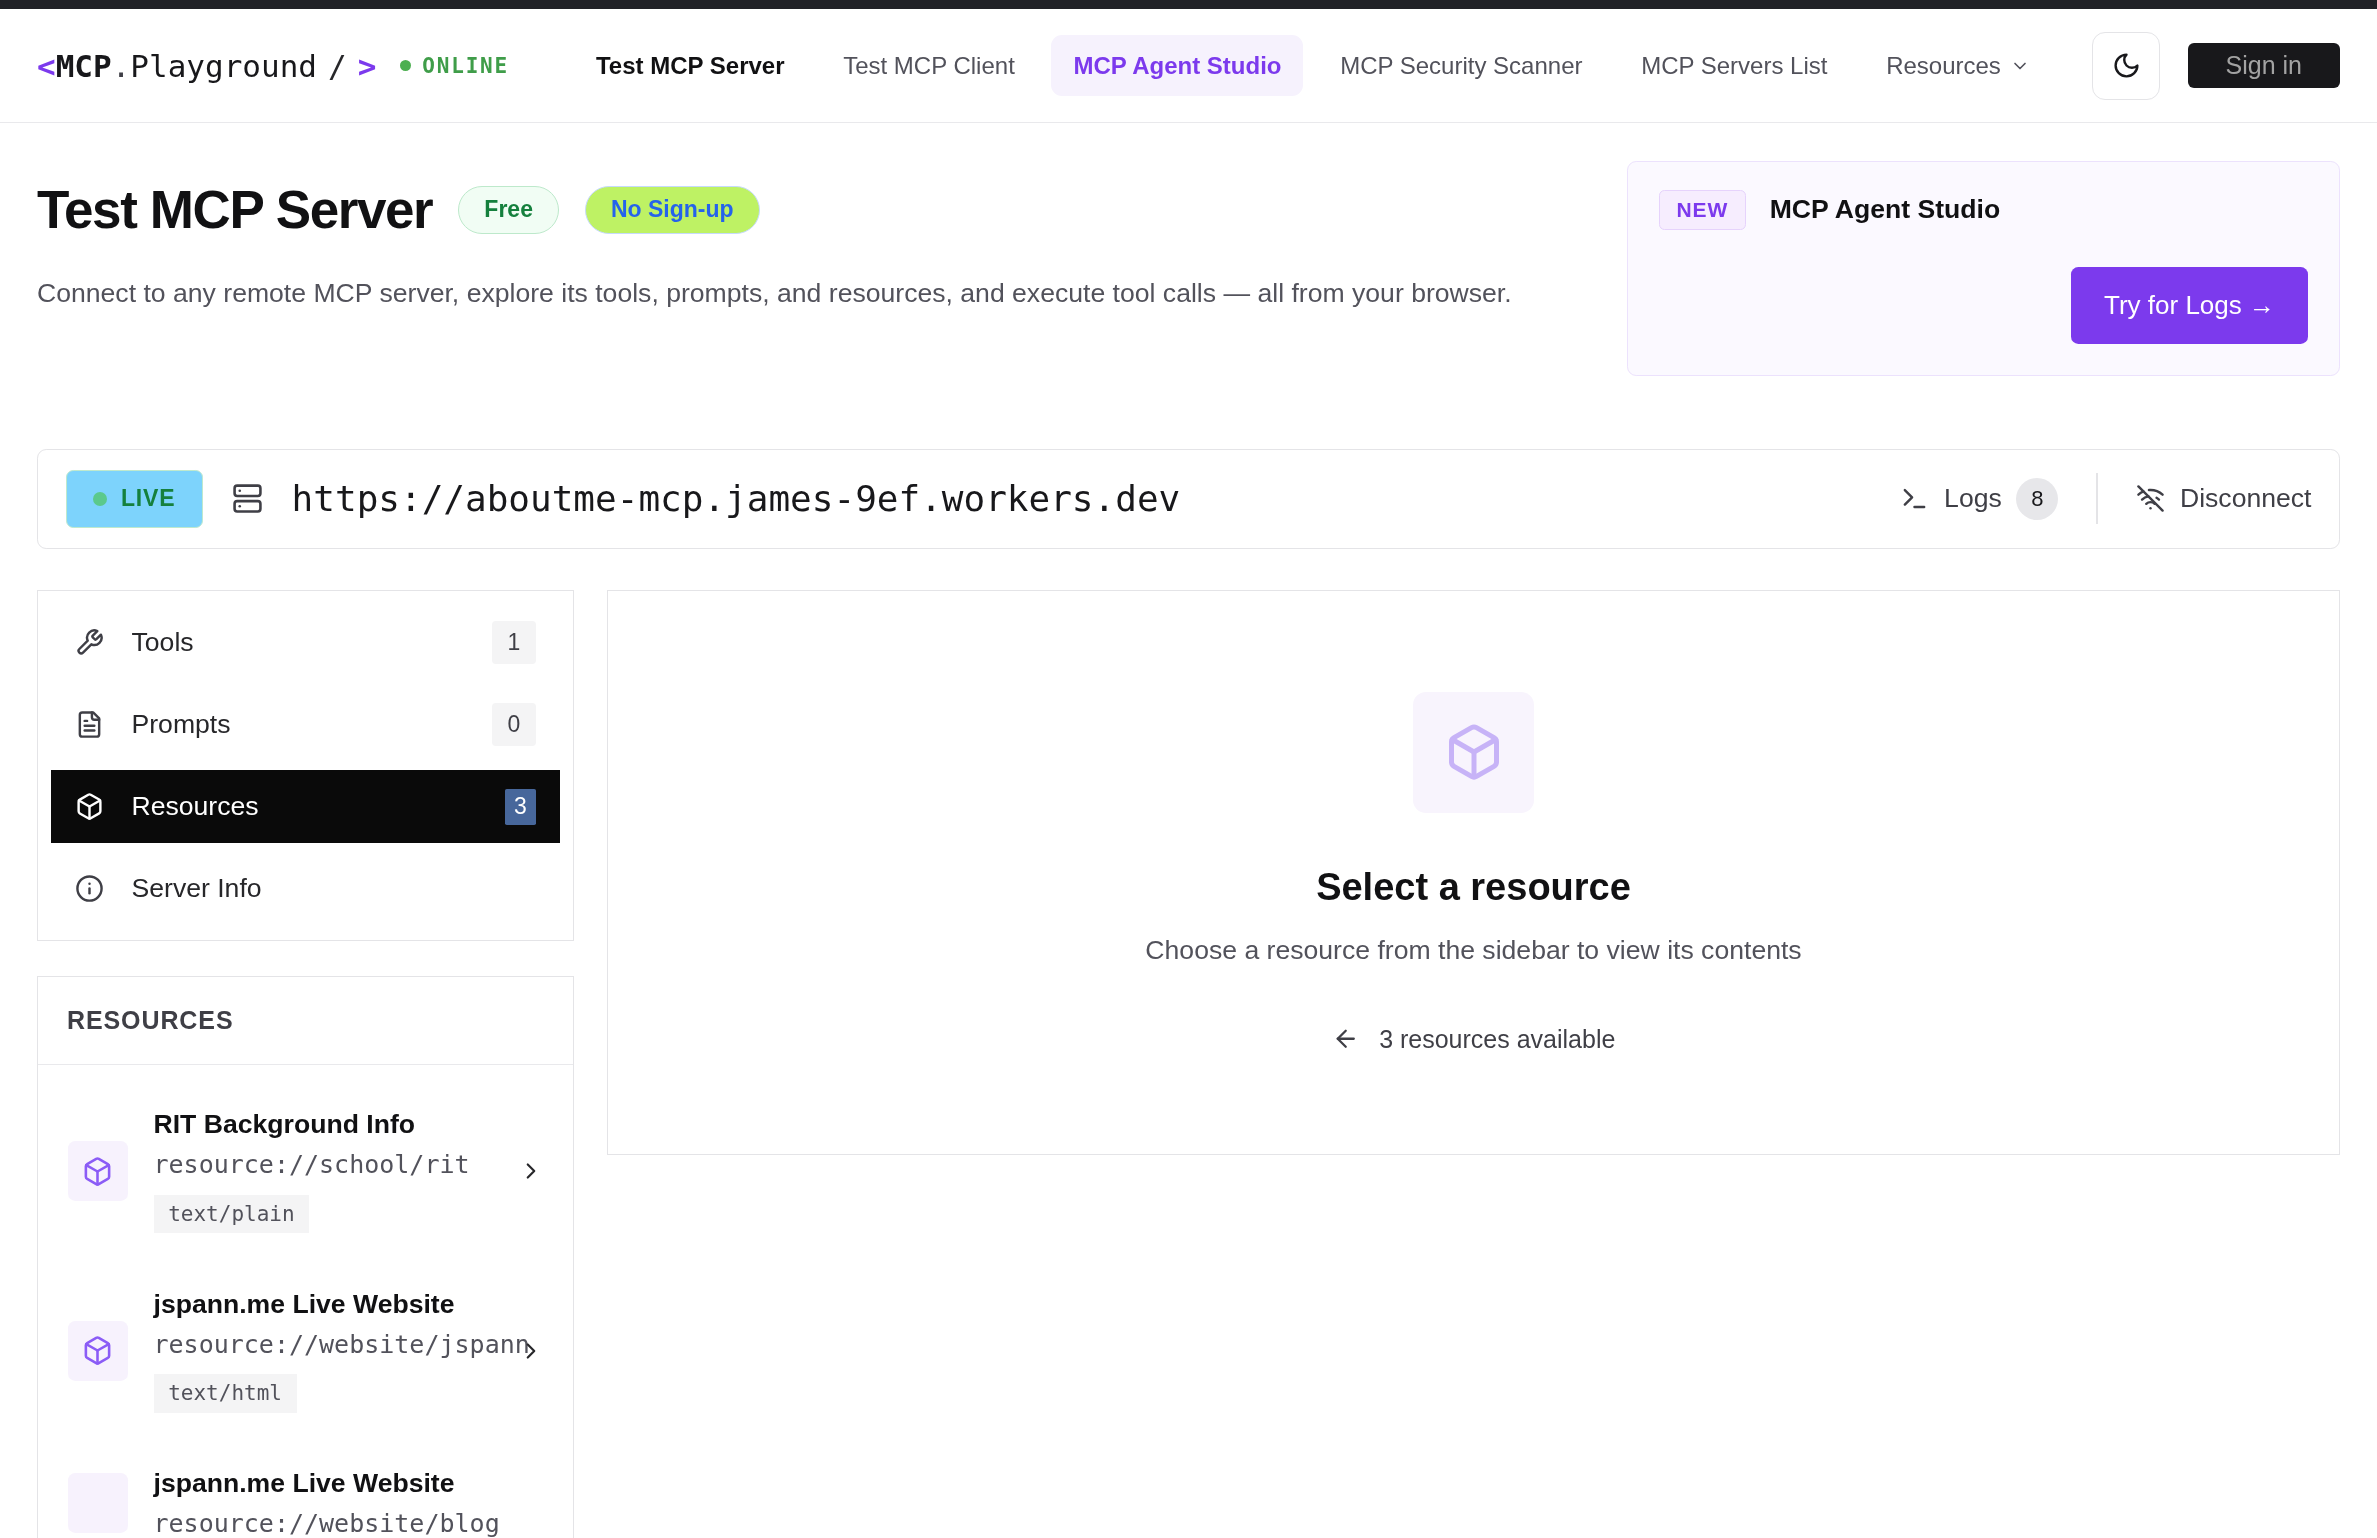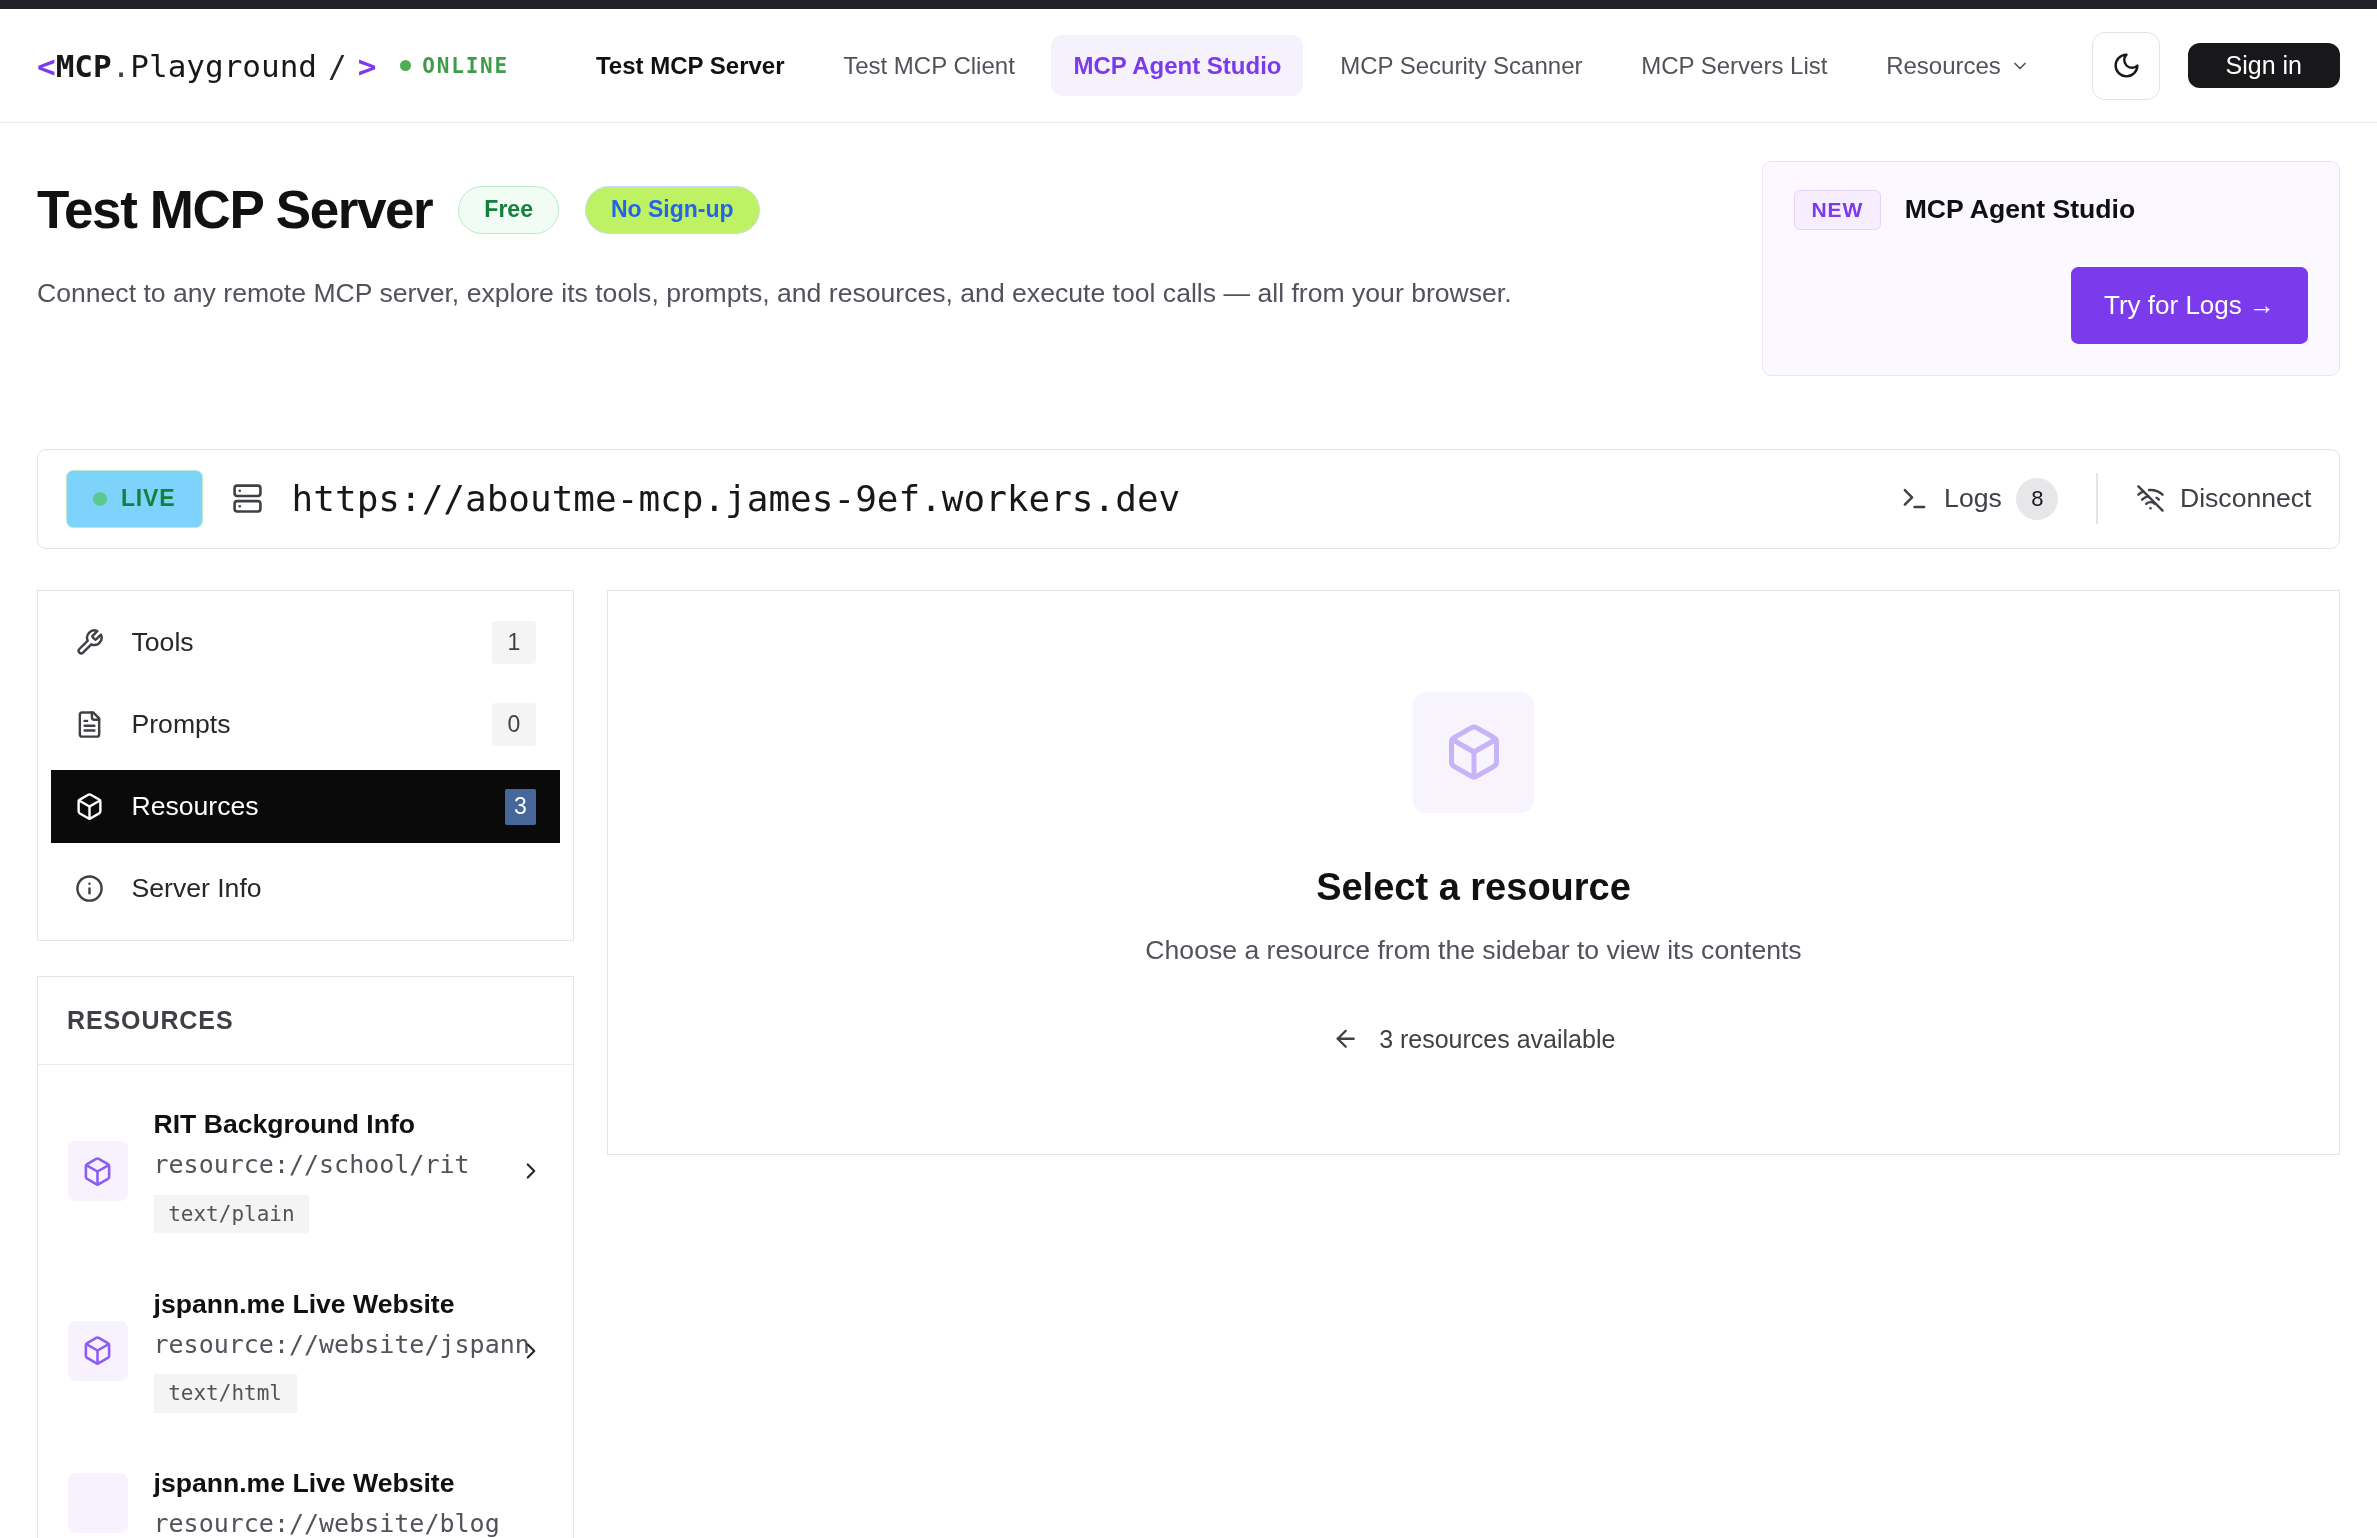--- a/index.html
+++ b/index.html
@@ -31,33 +31,33 @@
 
   .links { display:flex; align-items:center; gap:14.7px; margin-left:auto; margin-right:40px; font-size:24px; color:#52525b; font-weight:500; }
   .nlink { padding:16.5px 22px; cursor:pointer; white-space:nowrap; display:flex; align-items:center; gap:9.2px; }
   .nlink.active { color:#111113; font-weight:700; }
   .nlink.pill { background:#f6f2fd; color:#7c3aed; border-radius:11px; font-weight:600; }
   .nlink .chev { width:20px; height:20px; color:#52525b; }
 
   .navright { display:flex; align-items:center; gap:27.5px; }
   .theme { width:68px; height:68px; border:1.8px solid #e4e4e7; border-radius:13px; background:#fff; display:flex; align-items:center; justify-content:center; color:#18181b; cursor:pointer; }
   .theme .ic { width:29px; height:29px; }
-  .signin { background:#18181b; color:#ffffff; font-size:25px; font-weight:500; padding:8px 38px; border:none; border-radius:12px; cursor:pointer; font-family:inherit; }
+  .signin { background:#18181b; color:#a3a3a3; font-size:25px; font-weight:500; padding:8px 38px; border:none; border-radius:6px; cursor:pointer; font-family:inherit; }
 
   
   .hero { display:flex; align-items:flex-start; padding:38px 37px 0; }
   .hero-left { flex:1; padding-top:18.3px; }
   .titlerow { display:flex; align-items:center; gap:26px; }
   h1 { font-size:53px; font-weight:700; letter-spacing:-1.4px; color:#111113; }
   .badge { font-size:23px; font-weight:600; padding:9.2px 25px; border-radius:915px; white-space:nowrap; }
   .badge.free { color:#15803d; background:#f1fdf4; border:1.8px solid #bde9cb; }
   .badge.nosign { color:#2563eb; background:#bef264; border:1.8px solid #c6dafc; }
   .subtitle { margin-top:38px; font-size:26.6px; color:#52525b; }
 
-  .promo { width:578px; background:#fbf9ff; border:1.8px solid #ece2fd; border-radius:9.2px; padding:27.5px 31px 31px; flex:none; }
+  .promo { width:713px; background:#fbf9ff; border:1.8px solid #ece2fd; border-radius:9.2px; padding:27.5px 31px 31px; flex:none; }
   .promo-head { display:flex; align-items:center; gap:24px; }
   .newbadge { background:#f6edfe; border:1.8px solid #e6d3fc; color:#7c3aed; font-size:21px; font-weight:700; padding:7.3px 16.5px; border-radius:5.5px; letter-spacing:0.9px; }
   .promo-title { font-size:26.6px; font-weight:700; color:#111113; }
   .promo-body { display:flex; align-items:flex-start; margin-top:20px; }
   .promo-desc { font-size:23px; color:#52525b; line-height:1.45; max-width:440px; }
   .promo-credits { margin-top:20px; font-size:22px; font-weight:600; color:#169a4d; }
   .cta { margin-left:auto; margin-top:16.5px; background:#7c3aed; color:#fff; border:none; border-radius:7.3px; font-size:26px; font-weight:500; padding:23px 33px; white-space:nowrap; cursor:pointer; font-family:inherit; }
 
   
   .connbar { margin:73px 37px 0; border:1.8px solid #e4e4e7; border-radius:9.2px; padding:20px 27.5px; display:flex; align-items:center; gap:29px; }

